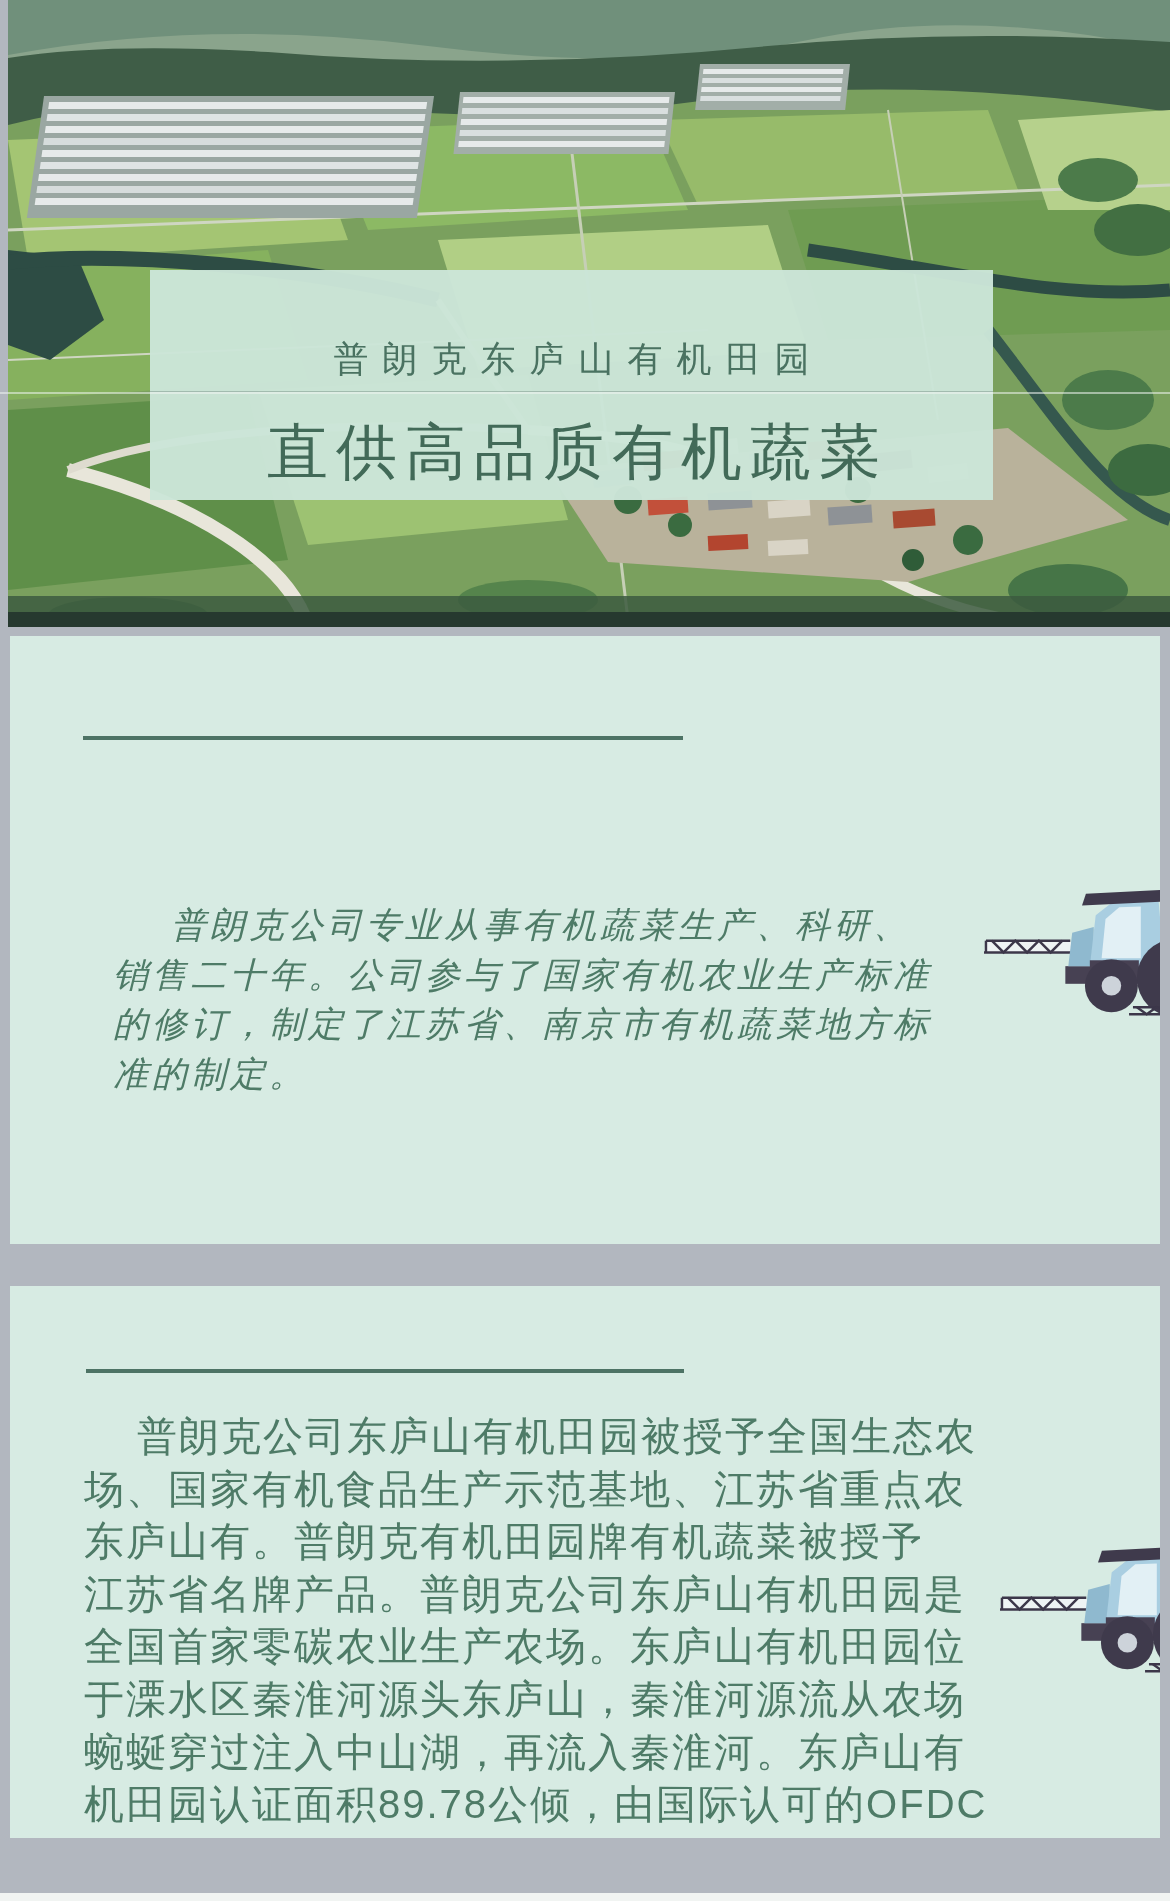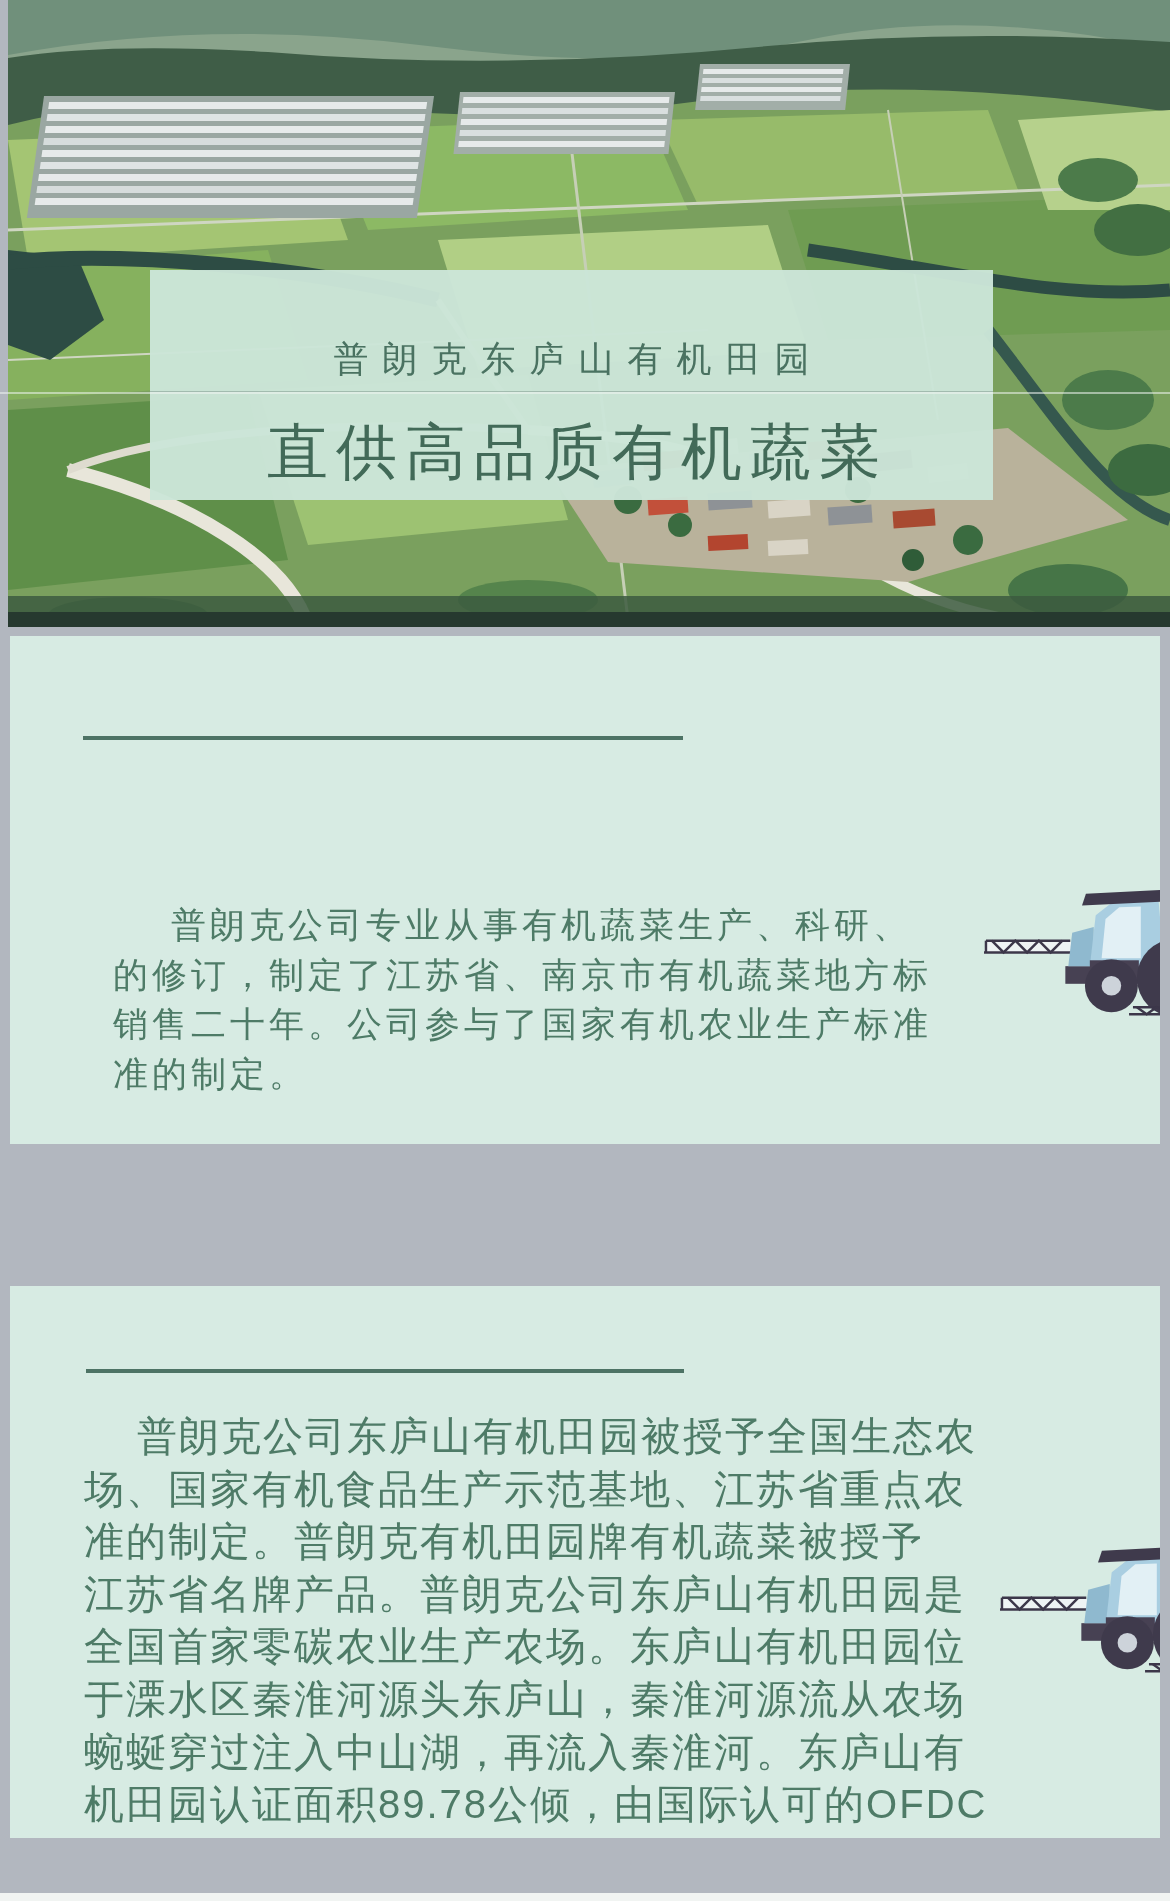--- a/index.html
+++ b/index.html
@@ -26,21 +26,21 @@
     text-align:center;font-size:35px;letter-spacing:14px;padding-left:14px;
     box-sizing:border-box;color:#4a7261;font-weight:400;}
   .hero-divider{position:absolute;left:0;top:121px;width:100%;height:1px;
     background:rgba(130,155,144,0.55);}
   .hero-title{position:absolute;left:0;top:142px;width:100%;
     text-align:center;font-size:61px;letter-spacing:8px;padding-left:12px;
     box-sizing:border-box;color:#426a58;font-weight:500;}
 
   
   .card{position:absolute;left:10px;width:1150px;background:#d7ebe3;overflow:hidden;}
-  .card-1{top:636px;height:508px;}
+  .card-1{top:636px;height:608px;font-style:italic;}
   .card-2{top:1286px;height:552px;}
 
   .rule{position:absolute;height:4px;background:#4d7365;}
   .rule-a{left:73px;top:100px;width:600px;}
   .rule-b{left:345px;top:610px;width:603px;}
   .rule-c{left:76px;top:83px;width:598px;}
 
   .para{position:absolute;color:#4e7b67;}
   .para .pline{white-space:nowrap;}
   .para-1{left:103px;top:264px;font-size:35px;line-height:49.5px;letter-spacing:4px;}
@@ -163,22 +163,22 @@
   <div class="hero-box">
     <div class="hero-subtitle">普朗克东庐山有机田园</div>
     <div class="hero-divider"></div>
     <div class="hero-title">直供高品质有机蔬菜</div>
   </div>
 
   <div class="card card-1">
     <div class="rule rule-a"></div>
     <div class="para para-1">
       <div class="pline indent">普朗克公司专业从事有机蔬菜生产、科研、</div>
+      <div class="pline">销售二十年。公司参与了国家有机农业生产标准</div>
       <div class="pline">的修订，制定了江苏省、南京市有机蔬菜地方标</div>
-      <div class="pline">销售二十年。公司参与了国家有机农业生产标准</div>
       <div class="pline">准的制定。</div>
     </div>
     <div class="tractor tractor-1">
       <svg viewBox="0 0 200 150">
         <polygon points="2,66 88,66 92,78 0,78" fill="#eef3f4"></polygon>
         <g stroke="#3c374a" stroke-width="2.5" fill="none">
           <path d="M2 66 H88"></path>
             <path d="M0 78 H92"></path>
             <path d="M2 66 V78"></path>
           <path d="M8 66 L20 78 L32 66 L44 78 L56 66 L68 78 L80 66"></path>
@@ -201,21 +201,21 @@
       </svg>
     </div>
     <div class="rule rule-b"></div>
   </div>
 
   <div class="card card-2">
     <div class="rule rule-c"></div>
     <div class="para para-2">
       <div class="pline indent">普朗克公司东庐山有机田园被授予全国生态农</div>
       <div class="pline">场、国家有机食品生产示范基地、江苏省重点农</div>
-      <div class="pline">准的制定。普朗克有机田园牌有机蔬菜被授予</div>
+      <div class="pline">东庐山有。普朗克有机田园牌有机蔬菜被授予</div>
       <div class="pline">江苏省名牌产品。普朗克公司东庐山有机田园是</div>
       <div class="pline">全国首家零碳农业生产农场。东庐山有机田园位</div>
       <div class="pline">于溧水区秦淮河源头东庐山，秦淮河源流从农场</div>
       <div class="pline">蜿蜒穿过注入中山湖，再流入秦淮河。东庐山有</div>
       <div class="pline">机田园认证面积89.78公倾，由国际认可的OFDC</div>
       <div class="pline">认证。</div>
     </div>
     <div class="tractor tractor-2">
       <svg viewBox="0 0 200 150">
         <polygon points="2,66 88,66 92,78 0,78" fill="#eef3f4"></polygon>

